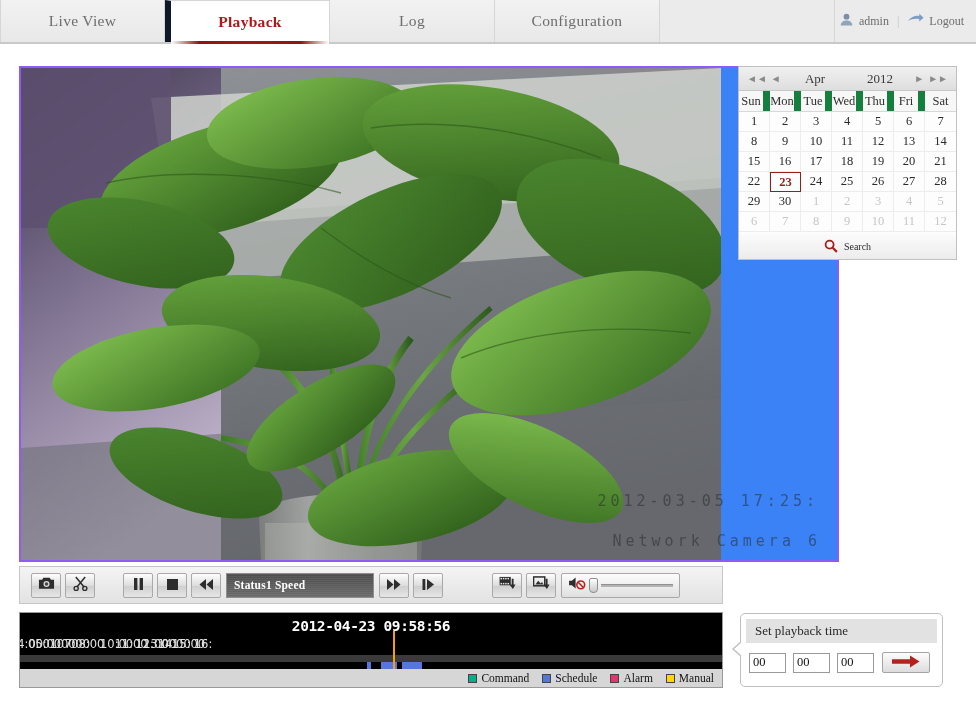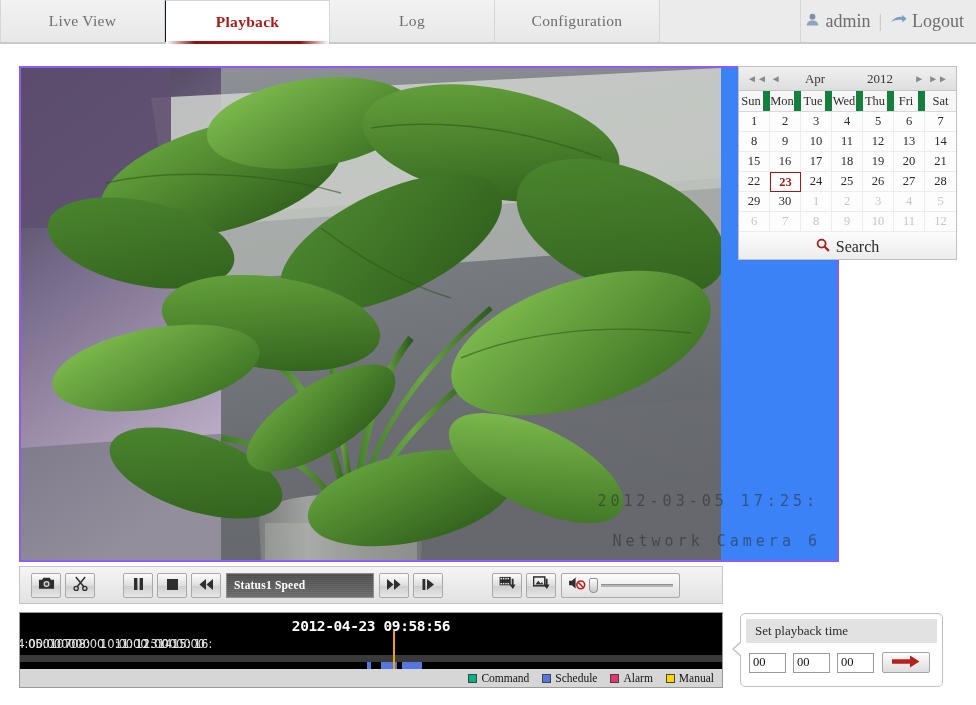--- a/index.html
+++ b/index.html
@@ -25,32 +25,32 @@
     font-size: 15.5px; color: #6d6d6d; letter-spacing: .3px;
     border-right: 1px solid #d6d6d6;
     background: linear-gradient(180deg,#f2f2f2 0%, #e8e8e8 100%);
     cursor: pointer;
   }
   .nav-tab:first-child { border-left: 1px solid #d6d6d6; }
   .nav-tab.active {
     background: #ffffff;
     color: #a81b19; font-weight: bold;
     border-top: 1px solid #d6d6d6;
-    border-left: 1px solid #0f172a;
+    border-left: 6px solid #0f172a;
     border-right: 1px solid #d6d6d6;
     position: relative;
   }
   .nav-tab.active::after {
     content: ""; position: absolute; left: 0; right: 0; bottom: -2px; height: 3px;
     background: linear-gradient(90deg,#ffffff 0%,#8e1412 18%,#a01715 50%,#8e1412 82%,#ffffff 100%);
   }
   .nav-spacer { flex: 1; border-right: 1px solid #d6d6d6; }
   .nav-user {
     display: flex; align-items: center; gap: 5px;
-    padding: 0 12px 0 4px; font-size: 18px; color: #6d6d6d;
+    padding: 0 12px 0 4px; font-size: 12px; color: #6d6d6d;
   }
   .nav-user .sep { color: #c4c4c4; margin: 0 3px; }
   .nav-user .lnk { cursor: pointer; }
 
   
   .video-panel {
     position: absolute; left: 19px; top: 66px; width: 820px; height: 496px;
     border: 2px solid #8b5cf6;
     overflow: hidden;
     background: #3b82f6;
@@ -173,21 +173,21 @@
   .cal-cell.out { color: #c6c6c6; }
   .cal-cell.sel {
     color: #9c1a17; font-weight: bold;
     border: 1px solid #9c1a17;
   }
   .cal-search {
     position: absolute; left: 738px; top: 234px; width: 219px; height: 26px;
     border: 1px solid #c0c0c0; border-top: none;
     background: linear-gradient(180deg,#fbfbfb,#ececec);
     display: flex; align-items: center; justify-content: center; gap: 6px;
-    font-size: 16px; color: #2a2a2a; cursor: pointer;
+    font-size: 10px; color: #2a2a2a; cursor: pointer;
   }
 
   
   .setpb {
     position: absolute; left: 740px; top: 613px; width: 203px; height: 74px;
     border: 1px solid #bfbfbf; border-radius: 5px; background: #fff;
   }
   .setpb::before {
     content: ""; position: absolute; left: -9px; top: 27px;
     border-top: 8px solid transparent; border-bottom: 8px solid transparent;

